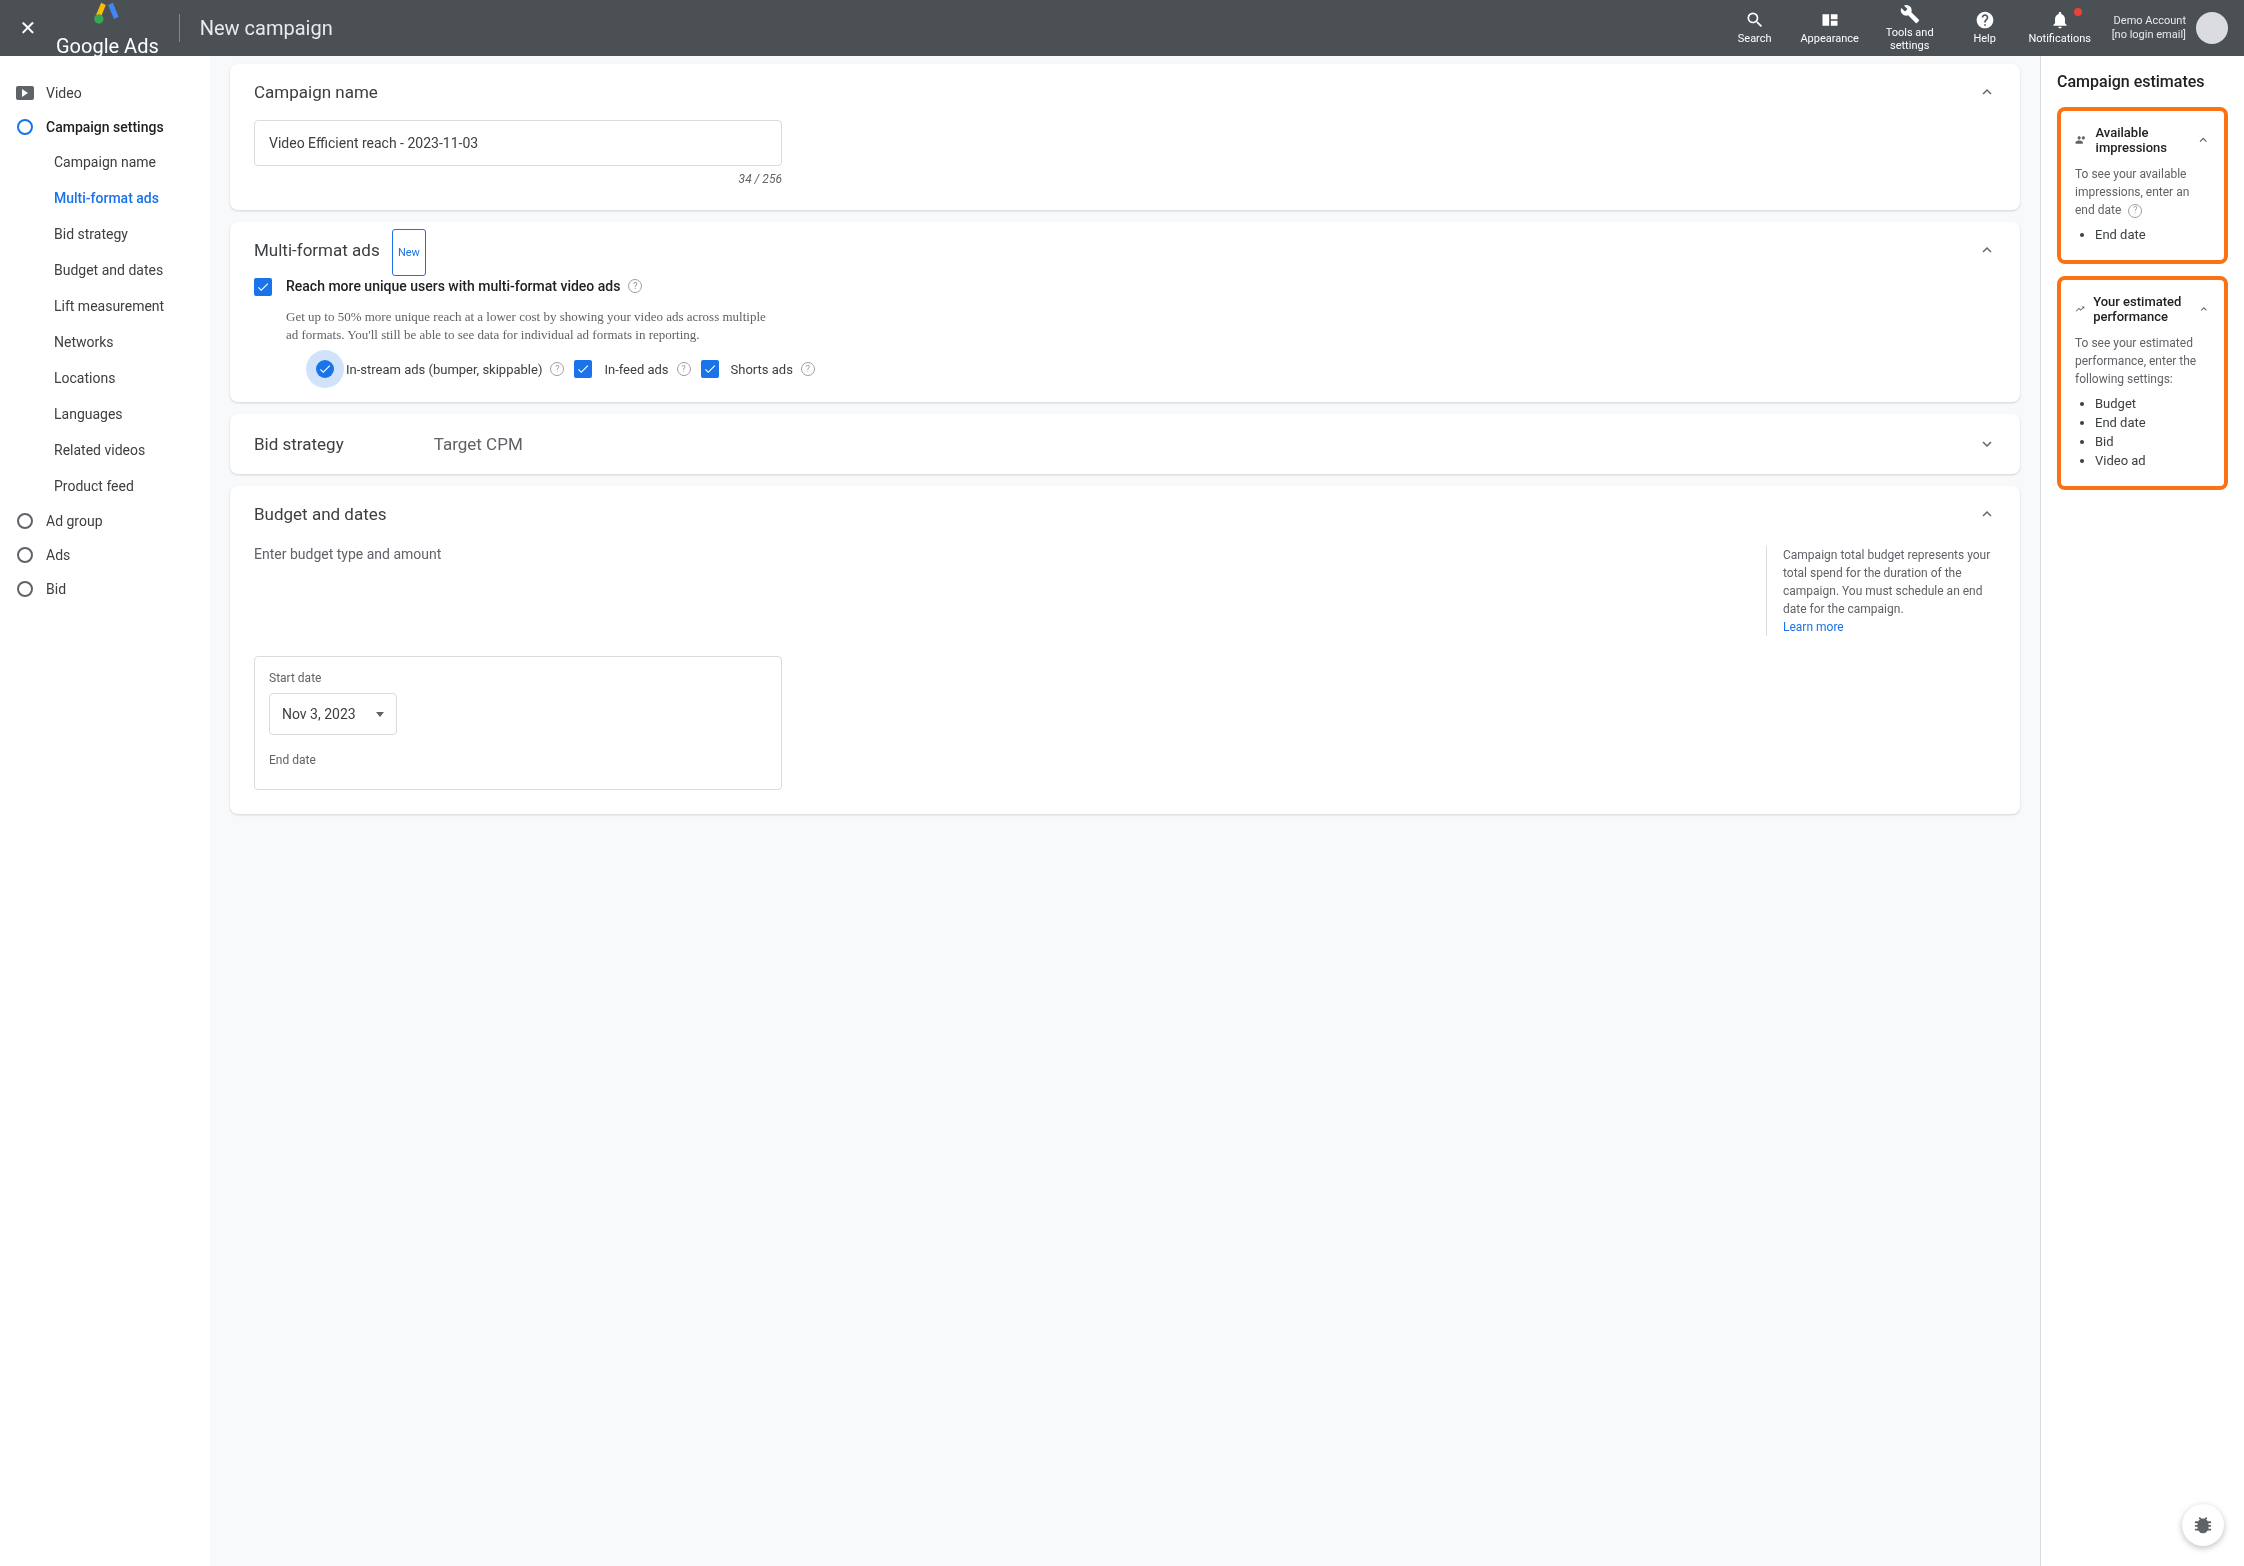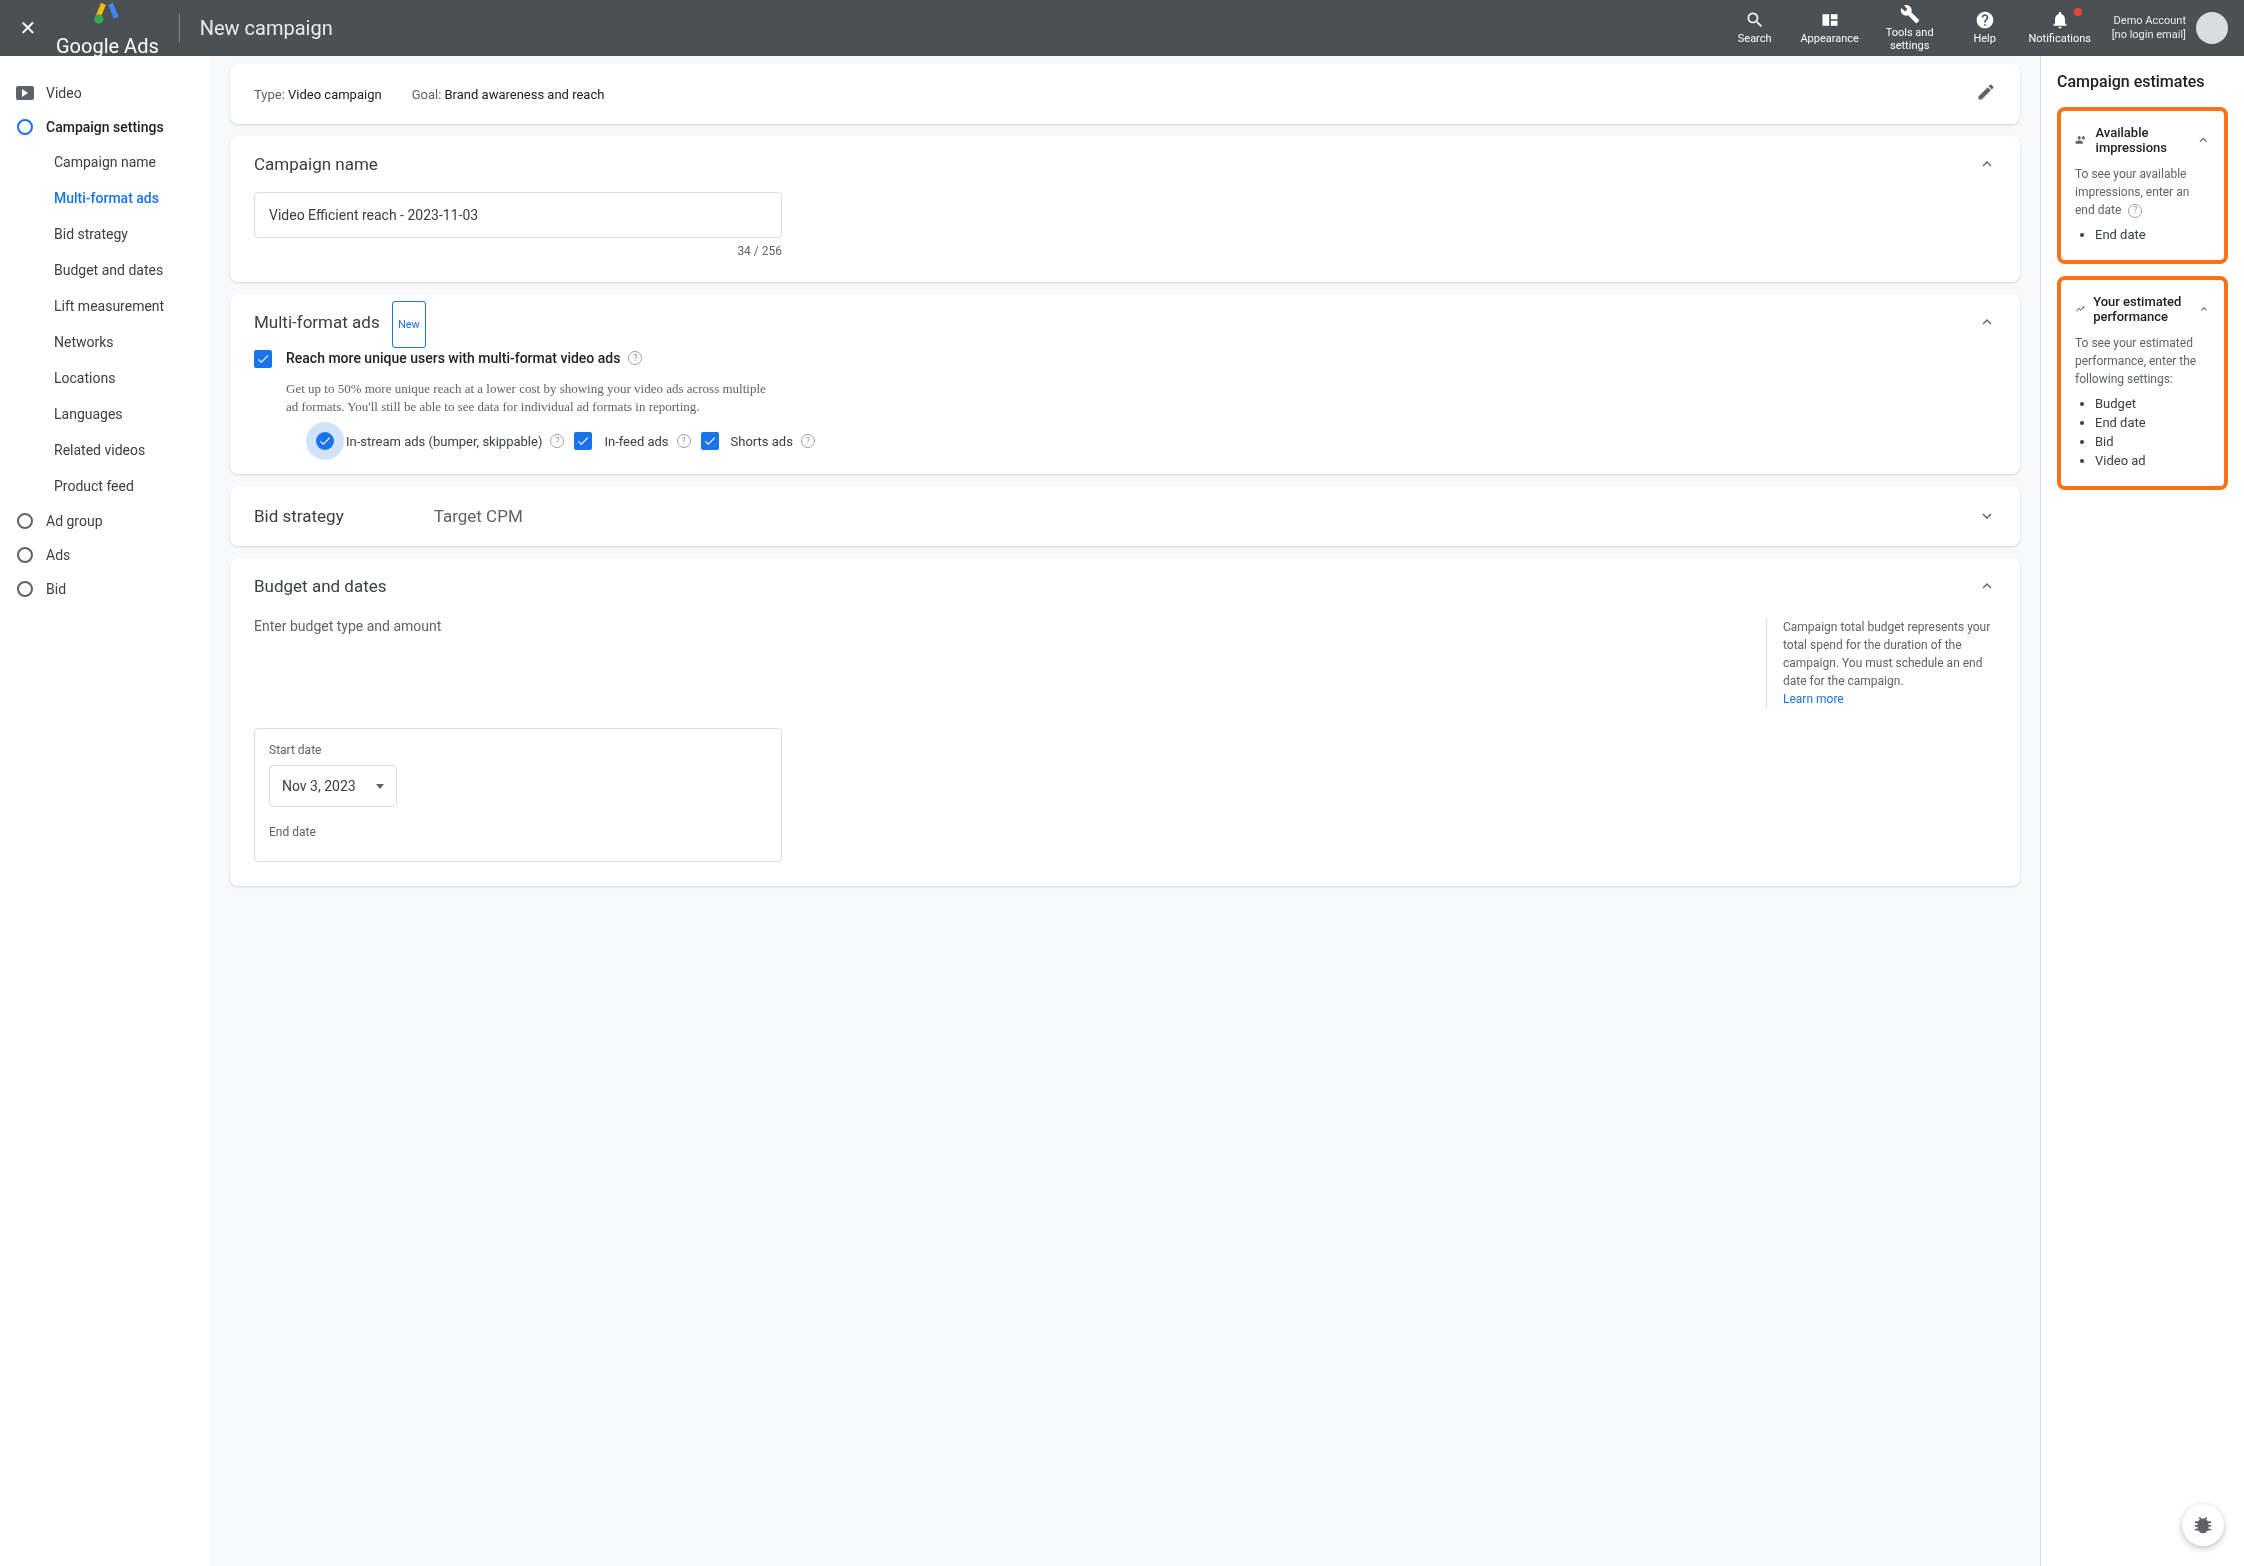--- a/index.html
+++ b/index.html
@@ -49,21 +49,21 @@
 
 
 .summary-card { display: flex; align-items: center; padding: 18px 24px; gap: 30px; }
 .summary-item { font-size: 13px; }
 .summary-label { color: #5f6368; }
 .summary-val { color: #202124; }
 .edit-icon { margin-left: auto; cursor: pointer; }
 
 
 .text-input { width: 528px; height: 46px; border: 1px solid #dadce0; border-radius: 4px; padding: 0 14px; font-size: 14px; color: #3c4043; }
-.char-count { text-align: right; width: 528px; font-size: 12px; color: #5f6368; margin-top: 6px; }
+.char-count { text-align: right; width: 528px; font-size: 12px; color: #5f6368; margin-top: 6px; font-style: italic; }
 
 
 .check-row { display: flex; align-items: flex-start; gap: 14px; }
 .checkbox { width: 18px; height: 18px; border-radius: 2px; background: #1a73e8; display: flex; align-items: center; justify-content: center; cursor: pointer; flex-shrink: 0; }
 .checkbox.focus-ring { box-shadow: 0 0 0 10px rgba(26,115,232,0.2); border-radius: 50%; }
 .checkbox svg { fill: #fff; }
 .check-label { font-size: 14px; color: #202124; font-weight: 500; display: flex; align-items: center; gap: 8px; }
 .check-desc { font-size: 13px; color: #5f6368; margin-top: 14px; max-width: 480px; line-height: 1.4; font-family: Liberation Serif, serif; }
 .sub-checks { margin-left: 30px; margin-top: 16px; display: flex; flex-direction: row; gap: 10px; }
 .sub-check-row { display: flex; align-items: center; gap: 12px; }
@@ -214,33 +214,20 @@
     <div class="side-item">
       <span class="side-icon">
           <span class="radio-open"></span>
         </span>
       <span class="side-label">Bid</span>
     </div>
   </div>
 
   <div class="main">
 
-    <div class="card">
-      <div class="summary-card">
-        <div class="summary-item">
-          <span class="summary-label">Type: </span><span class="summary-val">Video campaign</span>
-        </div>
-        <div class="summary-item">
-          <span class="summary-label">Goal: </span><span class="summary-val">Brand awareness and reach</span>
-        </div>
-        <span class="edit-icon"><svg width="20" height="20" viewBox="0 0 24 24" fill="#5f6368">
-              <path d="M3 17.25V21h3.75L17.81 9.94l-3.75-3.75L3 17.25zM20.71 7.04a.996.996 0 000-1.41l-2.34-2.34a.996.996 0 00-1.41 0l-1.83 1.83 3.75 3.75 1.83-1.83z"></path>
-            </svg></span>
-      </div>
-    </div>
 
     <div class="card">
       <div class="card-header">
         <span class="card-title">Campaign name</span>
         <svg class="chevron" viewBox="0 0 24 24" fill="#5f6368">
             <path d="M12 8l-6 6 1.41 1.41L12 10.83l4.59 4.58L18 14z"></path>
           </svg>
       </div>
       <div class="card-body">
         <input class="text-input" value="Video Efficient reach - 2023-11-03" style="">

